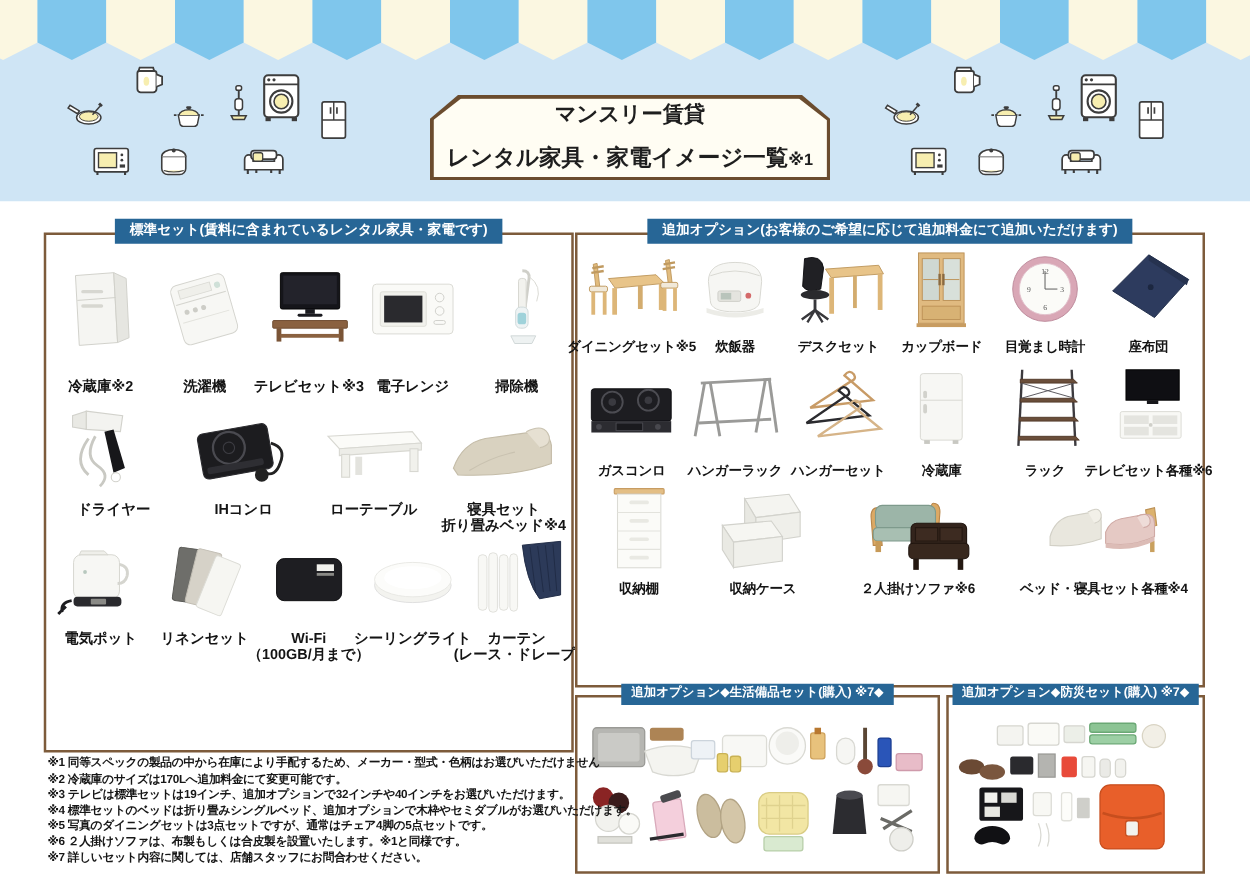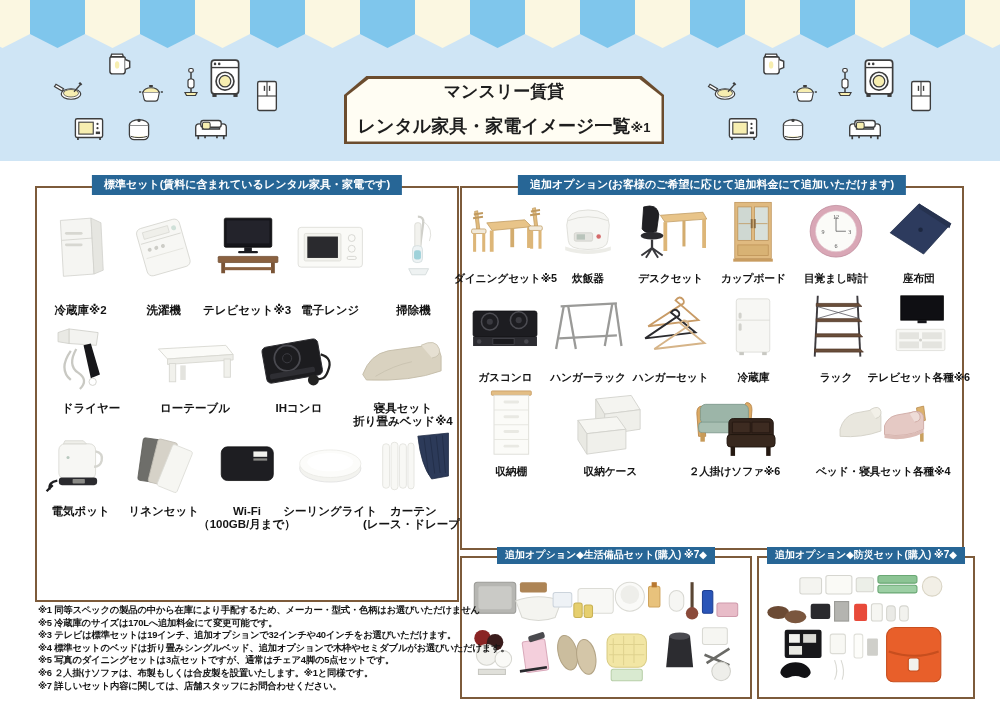--- a/index.html
+++ b/index.html
@@ -25,21 +25,21 @@
   .t2{font-size:18px;font-weight:700;color:#1e1e1e;line-height:1.1;}
   .t2 .note{font-size:13px;}
   
   .panel,.mini{position:absolute;background:#fff;border:2px solid var(--border-brown);}
   .panel-header{position:absolute;top:-13px;left:50%;transform:translateX(-50%);
     background:var(--header-bg);color:#fff;font-weight:700;font-size:11px;line-height:1;
     padding:4px 12px 5px;white-space:nowrap;z-index:2;}
   #panel-std{left:35px;top:186px;width:420px;height:412px;}
   #panel-opt{left:460px;top:186px;width:500px;height:360px;}
   #box-life{left:460px;top:556px;width:288px;height:139px;}
-  #box-emer{left:757px;top:556px;width:203px;height:139px;padding-left:11px;}
+  #box-emer{left:757px;top:556px;width:203px;height:139px;}
   .mini .panel-header{font-size:10px;top:-11px;padding:3px 8px 4px;}
   .rows{position:absolute;left:2px;right:2px;top:6px;bottom:2px;display:flex;
     flex-direction:column;justify-content:flex-start;}
   .row{display:flex;}
   .cell{flex:1;display:flex;flex-direction:column;align-items:center;min-width:0;}
   .img{width:100%;display:flex;align-items:flex-end;justify-content:center;}
   .img svg{width:92%;height:100%;}
   .lbl{margin-top:2px;font-weight:700;text-align:center;line-height:1.18;white-space:nowrap;color:#141414;}
   #panel-std .lbl{font-size:11.5px;}
   #panel-opt .lbl{font-size:10.8px;letter-spacing:-0.2px;}
@@ -315,46 +315,46 @@
                 <circle cx="52" cy="70" r="4" fill="none" stroke="#d2d2cc"></circle>
               </svg>
             </div>
             <div class="lbl">
               <span>ドライヤー</span>
             </div>
           </div>
           <div class="cell">
             <div class="img" style="height: 82px;">
               <svg viewBox="0 0 100 90">
+                <g transform="rotate(-10 50 48)">
+                  <rect x="12" y="26" width="62" height="40" rx="5" fill="#1c1c1f" stroke="#2c2c30"></rect>
+                  <circle cx="38" cy="42" r="14" fill="none" stroke="#4a4a50" stroke-width="2"></circle>
+                  <circle cx="38" cy="42" r="5" fill="none" stroke="#3c3c42"></circle>
+                  <rect x="16" y="56" width="50" height="6" rx="2" fill="#2e2e33"></rect>
+                </g>
+                <path d="M74 40 q14 4 8 18 q-4 12 -14 8" fill="none" stroke="#222" stroke-width="2.5"></path>
+                <circle cx="66" cy="68" r="6" fill="#222"></circle>
+              </svg>
+            </div>
+            <div class="lbl">
+              <span>IHコンロ</span>
+            </div>
+          </div>
+          <div class="cell">
+            <div class="img" style="height: 82px;">
+              <svg viewBox="0 0 100 90">
                 <path d="M10 34 L84 30 L92 40 L20 45 Z" fill="#fbfbf8" stroke="#d8d8d2"></path>
                 <path d="M20 45 L92 40 L92 46 L20 51 Z" fill="#edede8" stroke="#d8d8d2"></path>
                 <rect x="22" y="50" width="7" height="20" fill="#f1f1ec" stroke="#d8d8d2"></rect>
                 <rect x="82" y="45" width="7" height="20" fill="#f1f1ec" stroke="#d8d8d2"></rect>
                 <rect x="34" y="52" width="6" height="16" fill="#e3e3de"></rect>
               </svg>
             </div>
             <div class="lbl">
               <span>ローテーブル</span>
-            </div>
-          </div>
-          <div class="cell">
-            <div class="img" style="height: 82px;">
-              <svg viewBox="0 0 100 90">
-                <g transform="rotate(-10 50 48)">
-                  <rect x="12" y="26" width="62" height="40" rx="5" fill="#1c1c1f" stroke="#2c2c30"></rect>
-                  <circle cx="38" cy="42" r="14" fill="none" stroke="#4a4a50" stroke-width="2"></circle>
-                  <circle cx="38" cy="42" r="5" fill="none" stroke="#3c3c42"></circle>
-                  <rect x="16" y="56" width="50" height="6" rx="2" fill="#2e2e33"></rect>
-                </g>
-                <path d="M74 40 q14 4 8 18 q-4 12 -14 8" fill="none" stroke="#222" stroke-width="2.5"></path>
-                <circle cx="66" cy="68" r="6" fill="#222"></circle>
-              </svg>
-            </div>
-            <div class="lbl">
-              <span>IHコンロ</span>
             </div>
           </div>
           <div class="cell">
             <div class="img" style="height: 82px;">
               <svg viewBox="0 0 100 90">
                 <path d="M6 62 Q14 40 34 36 L78 30 Q90 30 92 42 L92 58 Q60 70 10 68 Z" fill="#d9d2c0" stroke="#c4bca8"></path>
                 <path d="M70 30 q16 -8 20 4 q2 8 -8 10" fill="#e6e0d2" stroke="#c9c2b0"></path>
                 <path d="M20 64 Q40 52 60 48" fill="none" stroke="#c9c2b0"></path>
               </svg>
             </div>
@@ -817,20 +817,20 @@
           <rect x="84" y="56" width="8" height="22" rx="2" fill="#fdfdfa" stroke="#e0e0da"></rect>
           <rect x="96" y="60" width="10" height="16" rx="1" fill="#cfcfca"></rect>
           <path d="M122 50 h34 a8 8 0 0 1 8 8 v36 a6 6 0 0 1 -6 6 h-38 a6 6 0 0 1 -6 -6 v-36 a8 8 0 0 1 8 -8" fill="#e85f2a" stroke="#c74e1e"></path>
           <path d="M116 72 q24 8 46 0" stroke="#c74e1e" fill="none" stroke-width="2"></path>
           <rect x="134" y="78" width="10" height="12" rx="2" fill="#f2f2ee" stroke="#c74e1e"></rect>
         </svg></div>
   </section>
 
   <div class="footnotes" id="footnotes">
       <div>※1 同等スペックの製品の中から在庫により手配するため、メーカー・型式・色柄はお選びいただけません</div>
-      <div>※5 冷蔵庫のサイズは170Lへ追加料金にて変更可能です。</div>
+      <div>※2 冷蔵庫のサイズは170Lへ追加料金にて変更可能です。</div>
       <div>※3 テレビは標準セットは19インチ、追加オプションで32インチや40インチをお選びいただけます。</div>
       <div>※4 標準セットのベッドは折り畳みシングルベッド、追加オプションで木枠やセミダブルがお選びいただけます。</div>
       <div>※5 写真のダイニングセットは3点セットですが、通常はチェア4脚の5点セットです。</div>
       <div>※6 ２人掛けソファは、布製もしくは合皮製を設置いたします。※1と同様です。</div>
       <div>※7 詳しいセット内容に関しては、店舗スタッフにお問合わせください。</div>
     </div>
 </div>
 
 </body></html>

